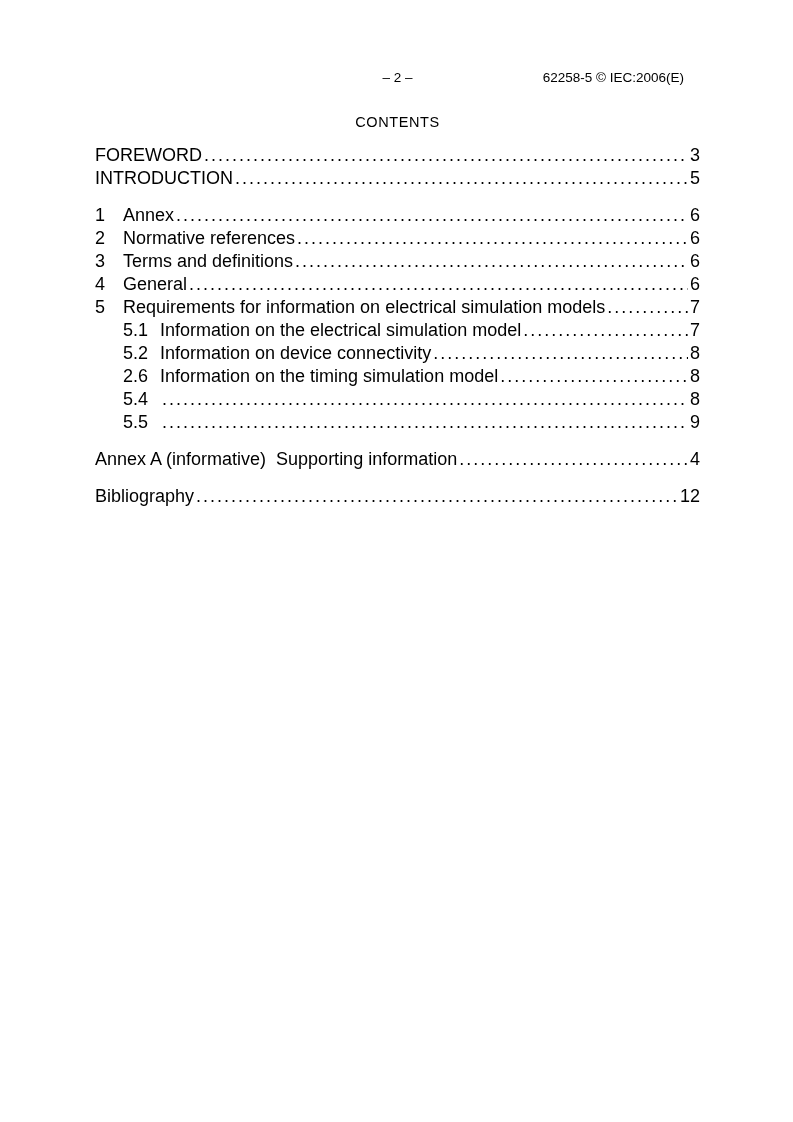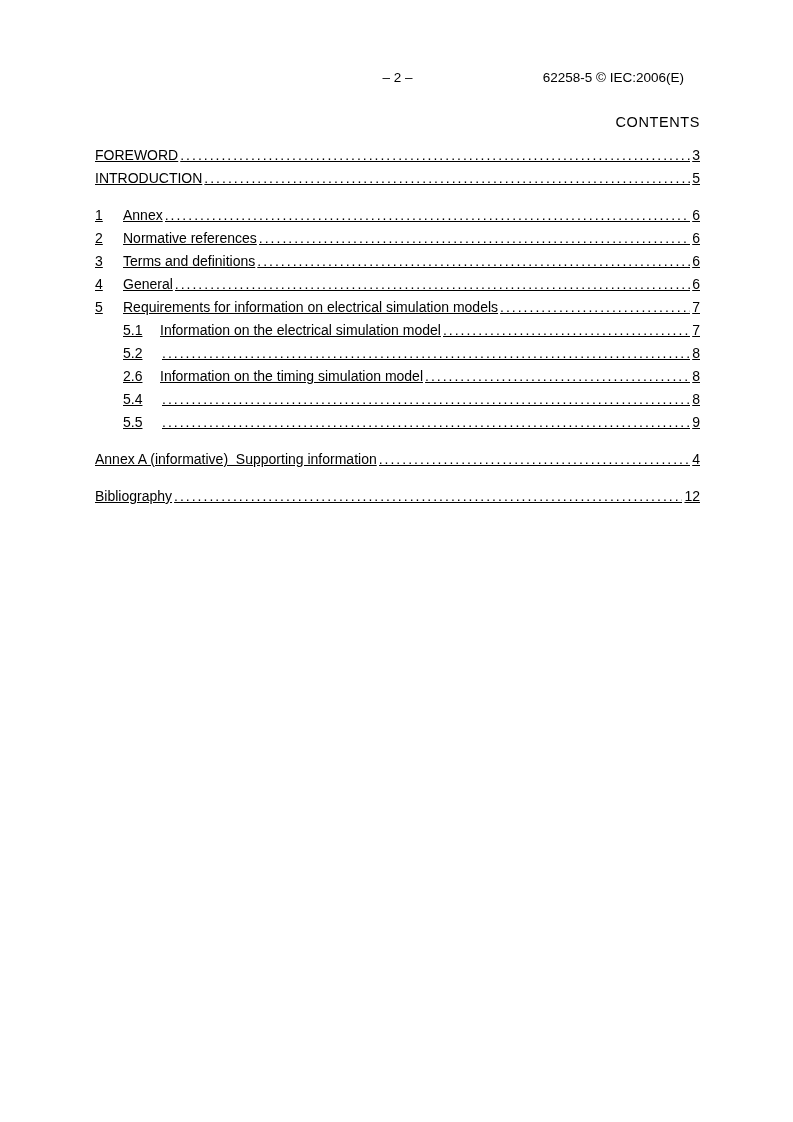--- a/index.html
+++ b/index.html
@@ -29,29 +29,28 @@
     transform: translateX(-50%);
     white-space: pre;
   }
   .doc-ref {
     position: absolute;
     right: 16px;
     top: 0;
     white-space: pre;
   }
   .title {
-    text-align: right;
+    text-align: center;
     font-size: 14.5px;
     font-weight: normal;
     letter-spacing: 0.6px;
     margin-bottom: 14px;
   }
   .toc {
-    font-size: 14px;
-    text-decoration: underline;
+    font-size: 18px;
   }
   .toc-row {
     display: flex;
     align-items: baseline;
     line-height: 23px;
   }
   .toc-row.gap { margin-top: 14px; }
   .toc-num {
     flex: 0 0 28px;
     white-space: pre;
@@ -127,20 +126,21 @@
         <span class="toc-page">7</span>
       </div>
       <div class="toc-row level-subnum">
         <span class="toc-num">5.1</span>
         <span class="toc-label">Information on the electrical simulation model</span>
         <span class="dots"></span>
         <span class="toc-page">7</span>
       </div>
       <div class="toc-row level-subnum">
         <span class="toc-num">5.2</span>
+        <span class="toc-label">Information on device connectivity</span>
         <span class="dots"></span>
         <span class="toc-page">8</span>
       </div>
       <div class="toc-row level-subnum">
         <span class="toc-num">2.6</span>
         <span class="toc-label">Information on the timing simulation model</span>
         <span class="dots"></span>
         <span class="toc-page">8</span>
       </div>
       <div class="toc-row level-subnum">

